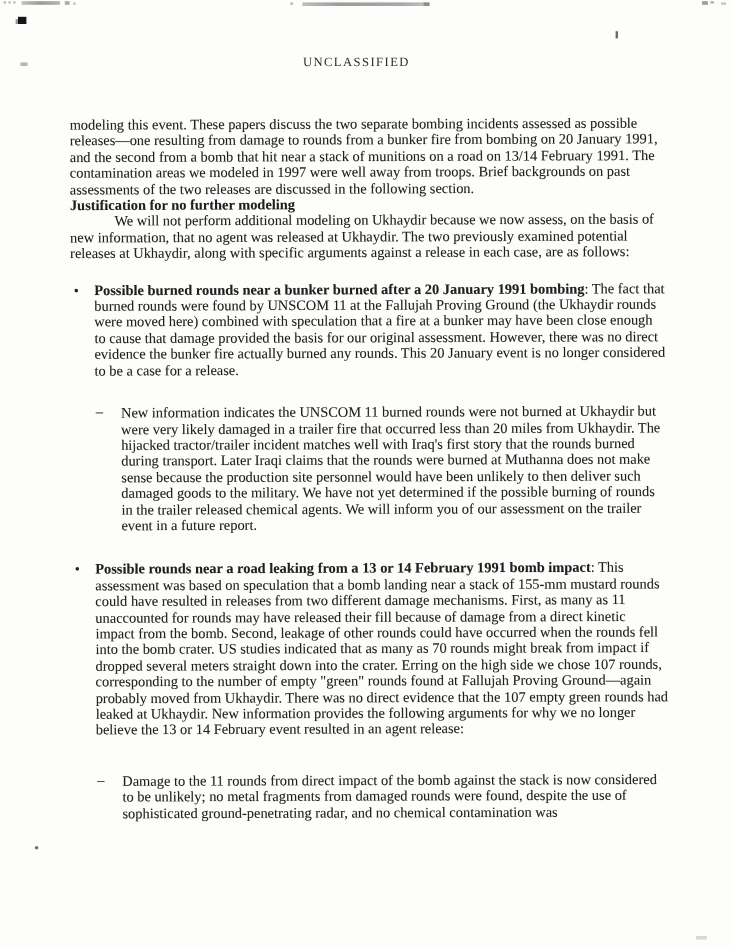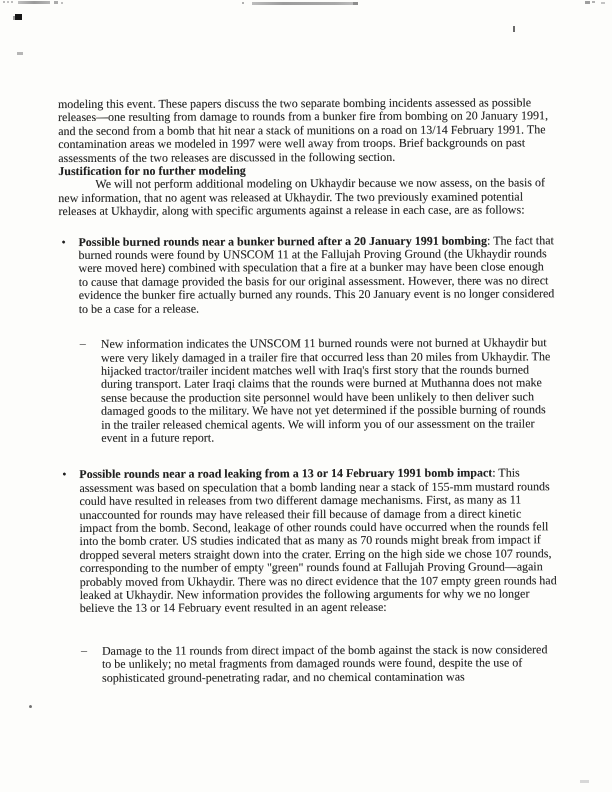--- a/index.html
+++ b/index.html
@@ -69,20 +69,21 @@
   <div class="art" style="left:585px;top:1px;width:5px;height:3px;background:#9e9e9e;"></div>
   <div class="art" style="left:592px;top:1px;width:3px;height:2px;background:#b2b2b2;"></div>
   <div class="art" style="left:601px;top:2px;width:4px;height:2px;background:#c4c4c4;"></div>
   <div class="art" style="left:15px;top:14px;width:7px;height:6px;background:#161616;box-shadow:-3px 1px 0 -1px #9a9a9a;"></div>
   <div class="art" style="left:17px;top:52px;width:6px;height:3px;background:#b6b6b6;"></div>
   <div class="art" style="left:513px;top:26px;width:2px;height:6px;background:#6a6a6a;"></div>
   <div class="art" style="left:475px;top:281px;width:2px;height:2px;background:#8f8f8f;"></div>
   <div class="art" style="left:29px;top:705px;width:3px;height:3px;background:#6f6f6f;border-radius:50%;"></div>
   <div class="art" style="left:580px;top:780px;width:9px;height:3px;background:#d8d8d8;"></div>
 
+  <div class="classification">UNCLASSIFIED</div>
 
   <div class="content">
 
     <p class="intro">modeling this event.  These papers discuss the two separate bombing incidents assessed as possible releases—one resulting from damage to rounds from a bunker fire from bombing on 20 January 1991, and the second from a bomb that hit near a stack of munitions on a road on 13/14 February 1991.  The contamination areas we modeled in 1997 were well away from troops.  Brief backgrounds on past assessments of the two releases are discussed in the following section.</p>
 
     <p class="heading">Justification for no further modeling</p>
 
     <p class="opening">We will not perform additional modeling on Ukhaydir because we now assess, on the basis of new information, that no agent was released at Ukhaydir.  The two previously examined potential releases at Ukhaydir, along with specific arguments against a release in each case, are as follows:</p>
 
     <div class="bullet mt-b1">

